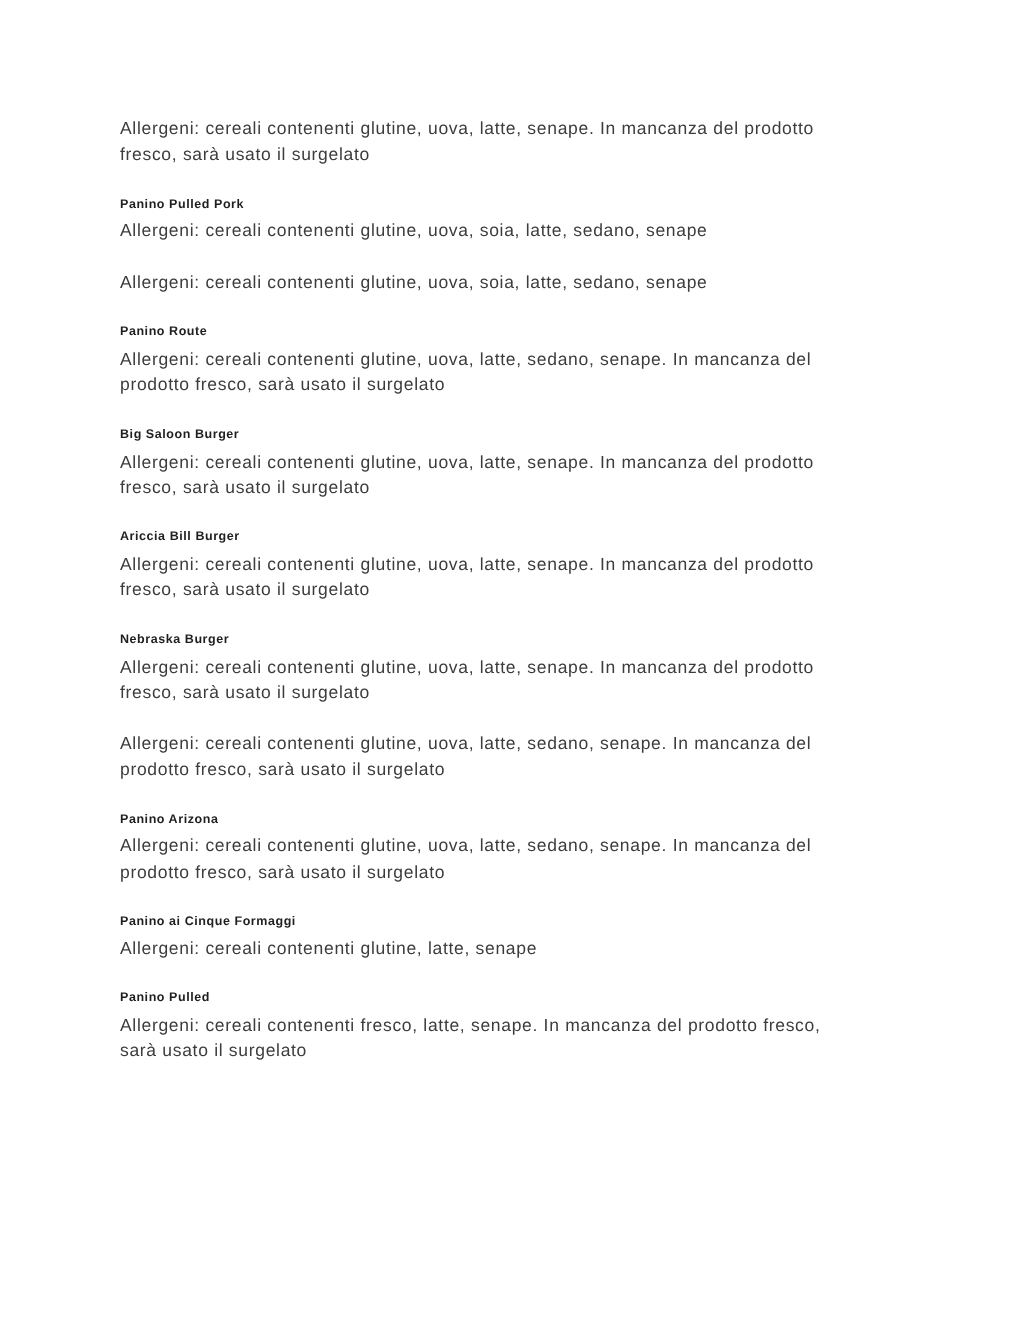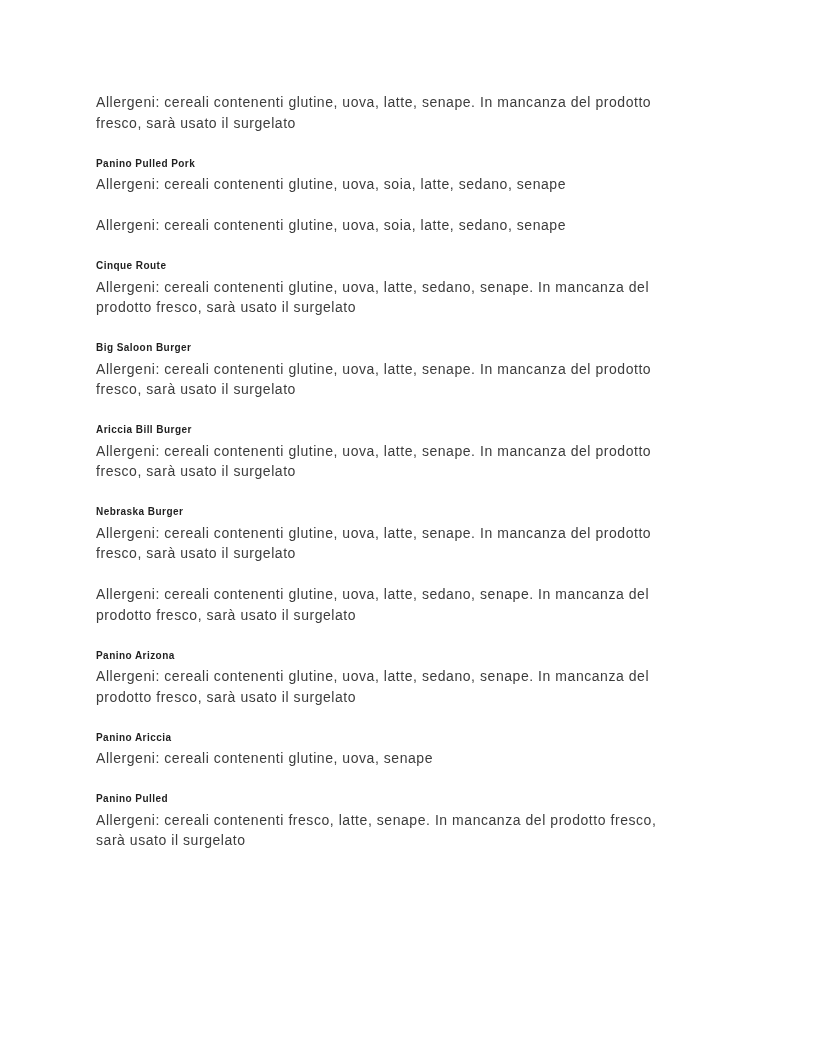--- a/index.html
+++ b/index.html
@@ -56,21 +56,21 @@
   <section class="block">
     <h3 class="item-name">Panino Pulled Pork</h3>
     <p class="item-allergens">Allergeni: cereali contenenti glutine, uova, soia, latte, sedano, senape</p>
   </section>
 
   <section class="block">
     <p class="item-allergens">Allergeni: cereali contenenti glutine, uova, soia, latte, sedano, senape</p>
   </section>
 
   <section class="block">
-    <h3 class="item-name">Cinque Route</h3>
+    <h3 class="item-name">Panino Route</h3>
     <p class="item-allergens">Allergeni: cereali contenenti glutine, uova, latte, sedano, senape. In mancanza del
 prodotto fresco, sarà usato il surgelato</p>
   </section>
 
   <section class="block">
     <h3 class="item-name">Big Saloon Burger</h3>
     <p class="item-allergens">Allergeni: cereali contenenti glutine, uova, latte, senape. In mancanza del prodotto
 fresco, sarà usato il surgelato</p>
   </section>
 
@@ -90,25 +90,25 @@
     <p class="item-allergens">Allergeni: cereali contenenti glutine, uova, latte, sedano, senape. In mancanza del
 prodotto fresco, sarà usato il surgelato</p>
   </section>
 
   <section class="block">
     <h3 class="item-name">Panino Arizona</h3>
     <p class="item-allergens">Allergeni: cereali contenenti glutine, uova, latte, sedano, senape. In mancanza del
 prodotto fresco, sarà usato il surgelato</p>
   </section>
 
+  <section class="block">
+    <h3 class="item-name">Panino ai Cinque Formaggi</h3>
+    <p class="item-allergens">Allergeni: cereali contenenti glutine, latte, senape</p>
+  </section>
 
-  <section class="block">
-    <h3 class="item-name">Panino Ariccia</h3>
-    <p class="item-allergens">Allergeni: cereali contenenti glutine, uova, senape</p>
-  </section>
 
   <section class="block">
     <h3 class="item-name">Panino Pulled</h3>
     <p class="item-allergens">Allergeni: cereali contenenti fresco, latte, senape. In mancanza del prodotto fresco,
 sarà usato il surgelato</p>
   </section>
 </div>
 </div>
 
 </body></html>

